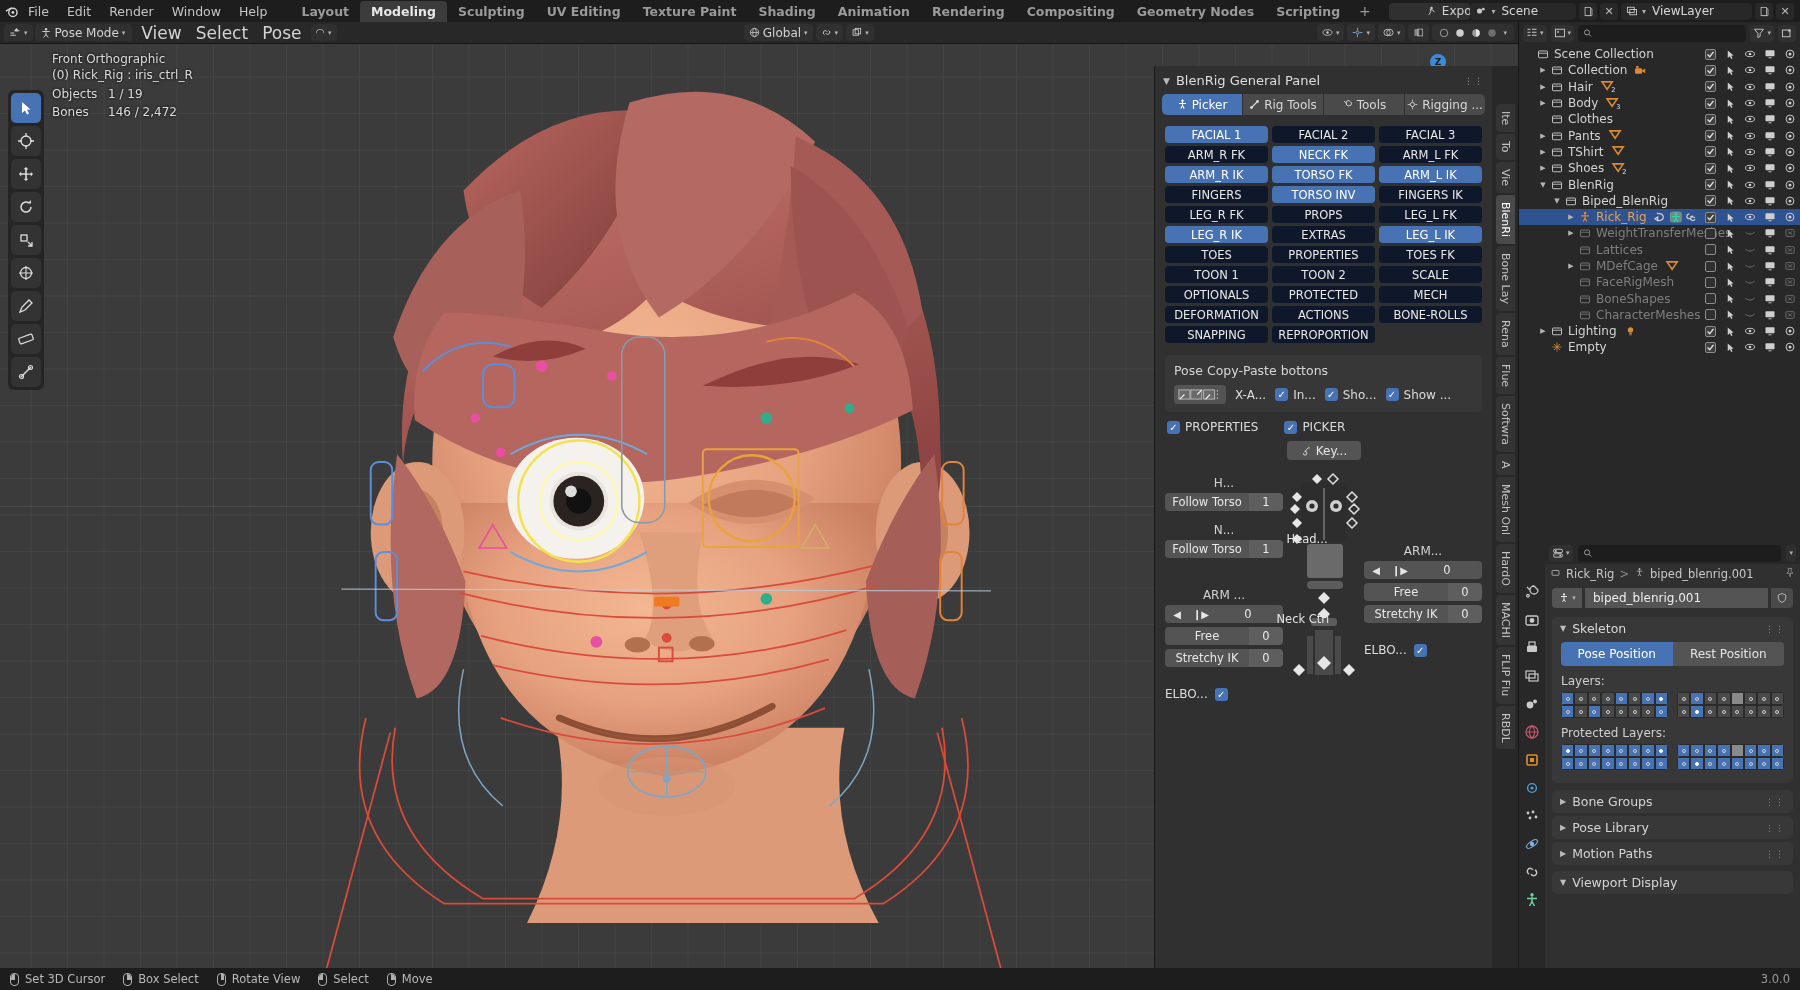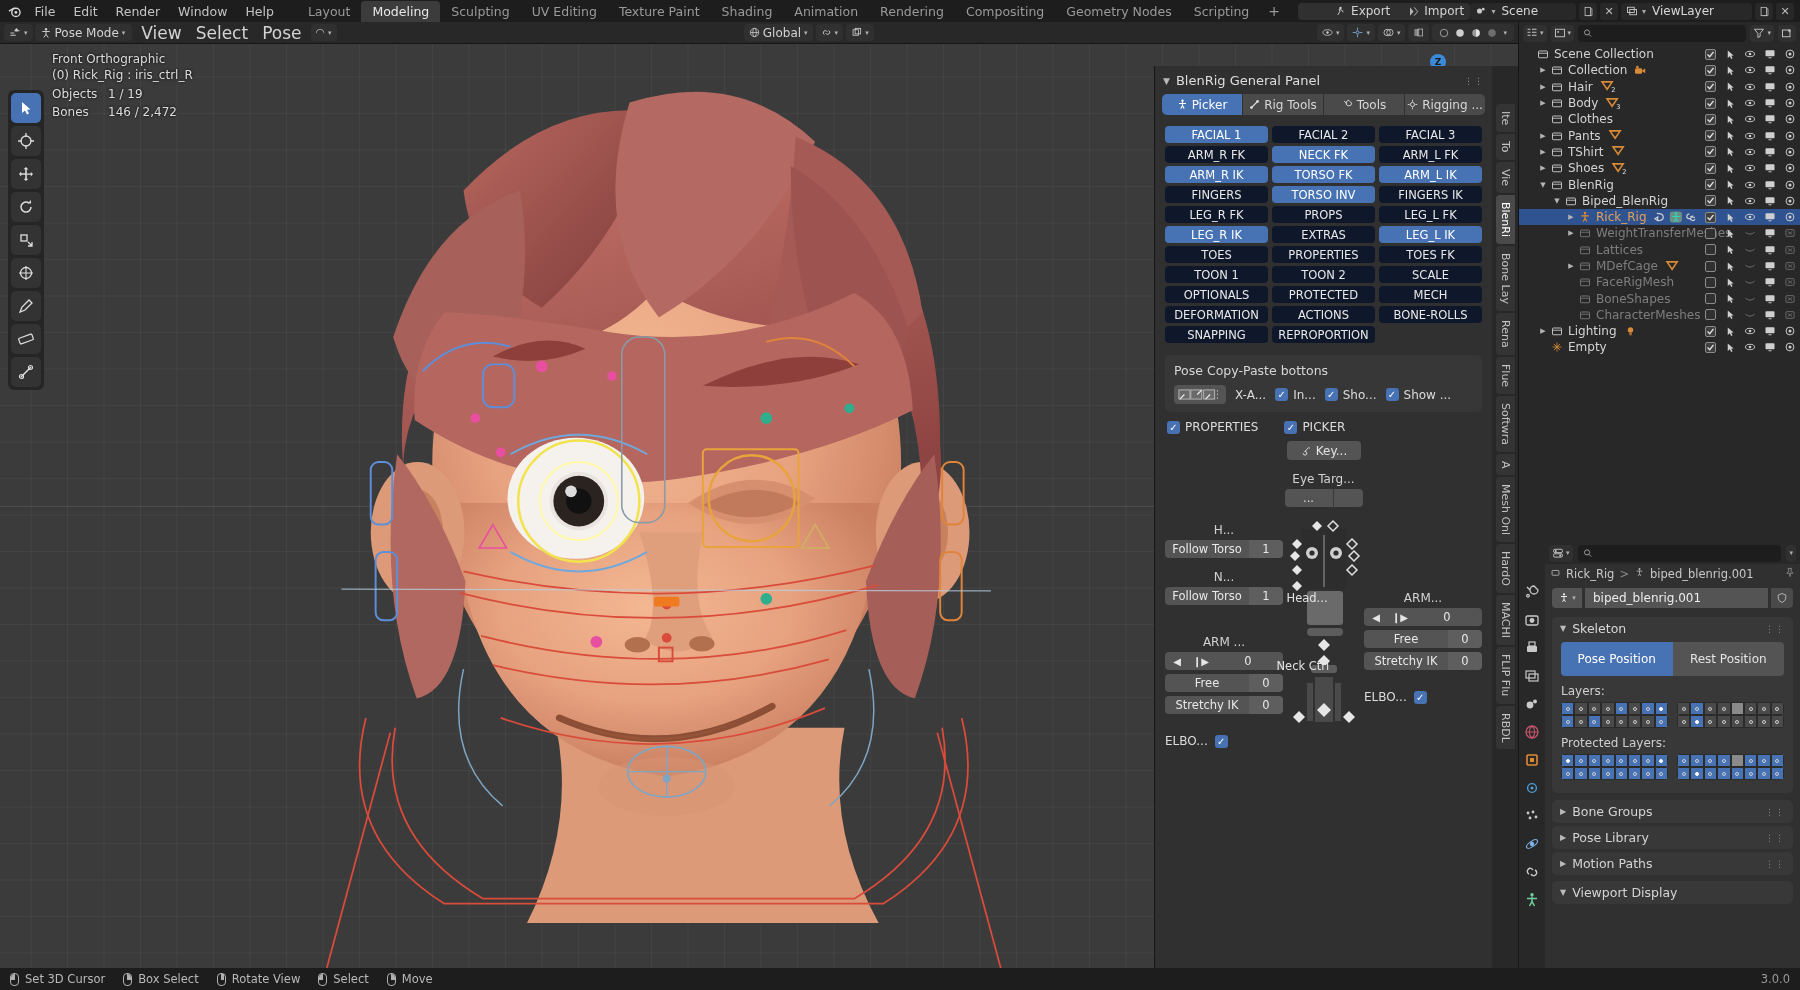--- a/index.html
+++ b/index.html
@@ -5,21 +5,21 @@
   * { box-sizing: border-box; margin:0; padding:0; }
   html,body { width:1800px; height:990px; overflow:hidden; background:#1d1d1d;
     font-family:"DejaVu Sans", sans-serif; color:#e6e6e6; font-size:12px; }
   .app { width:1800px; height:990px; display:flex; flex-direction:column; }
 
   
   .topbar { height:22px; background:#1d1d1d; display:flex; align-items:center;
             gap:0; flex:0 0 22px; padding-left:4px; }
   .blender-logo { width:22px; height:18px; display:flex; align-items:center; justify-content:center; }
   .menu-item { padding:2px 9px; color:#c4c4c4; font-size:12.5px; white-space:nowrap; }
-  .ws-tabs { display:flex; align-items:center; margin-left:14px; }
+  .ws-tabs { display:flex; align-items:center; margin-left:14px;font-weight:bold; }
   .ws-tab { padding:3px 11px; color:#9a9a9a; font-size:12.5px; border-radius:4px 4px 0 0; white-space:nowrap;}
   .ws-tab.active { background:#3c3c3c; color:#e8e8e8; }
   .ws-plus { padding:2px 8px; color:#9a9a9a; font-size:14px; }
   .imexp { display:flex; align-items:center; background:#303030; border-radius:4px;
            margin-left:10px; height:17px; overflow:hidden;padding-left:28px; }
   .imexp > div { display:flex; align-items:center; gap:5px; padding:0 9px; height:17px; color:#d2d2d2; font-size:12px;}
   .imexp .sep { width:1px; background:#4a4a4a; padding:0; }
   .topbar-right { margin-left:auto; display:flex; align-items:center; gap:3px; padding-right:6px; }
   .sel-field { display:flex; align-items:center; background:#282828; border-radius:4px; height:17px; }
   .sel-field .ic { padding:0 4px 0 5px; display:flex; align-items:center; }
@@ -168,21 +168,21 @@
   .id-field .pick { width:30px; height:20px; background:#545454; border-radius:4px 0 0 4px;
                     display:flex; align-items:center; justify-content:center; gap:2px; }
   .id-field .nmf { flex:1; height:20px; background:#545454; display:flex; align-items:center;
                    padding-left:8px; font-size:12px; color:#eee; }
   .id-field .shield { width:22px; height:20px; background:#4a4a4a; border-radius:0 4px 4px 0;
                       display:flex; align-items:center; justify-content:center; }
   .pnl { margin:4px 7px; background:#383838; border-radius:5px; }
   .pnl-head { display:flex; align-items:center; gap:6px; padding:4px 8px; font-size:12.5px; color:#d8d8d8;}
   .pnl-head .dots { margin-left:auto; color:#7c7c7c; font-size:9px; letter-spacing:1px;}
   .pnl-body { padding:2px 9px 9px 9px; }
-  .seg { display:flex; height:34px; border-radius:4px; overflow:hidden; margin-bottom:8px; }
+  .seg { display:flex; height:24px; border-radius:4px; overflow:hidden; margin-bottom:8px; }
   .seg > div { flex:1; display:flex; align-items:center; justify-content:center; font-size:12px;
                background:#545454; color:#e3e3e3; }
   .seg > div.on { background:#4772b3; color:#fff; }
   .lbl-sm { font-size:12px; color:#cfcfcf; margin:2px 0 4px 0; }
   .layer-grid { display:flex; gap:9px; margin-bottom:4px; }
   .lg-half { display:grid; grid-template-columns:repeat(8, 1fr); gap:0; border-radius:3px; overflow:hidden;}
   .lcell { height:13px; border:.5px solid #2b2b2b; background:#4a4a4a; display:flex;
            align-items:center; justify-content:center; }
   .lcell.on { background:#4772b3; }
   .ldot { width:4px; height:4px; border-radius:50%; border:1px solid #cfcfcf; }
@@ -759,29 +759,20 @@
 
           <div style="display:flex;justify-content:center;margin-top:7px">
             <div class="pk-btn" style="width:74px">
               <svg width="12" height="11" viewBox="0 0 16 16">
                   <path d="M4 12 a2.6 2.6 0 1 0 2.2 -2.5 L12 3.5 l1.6 1.4" stroke="#ddd" stroke-width="1.4" fill="none"></path>
                 </svg>
               <span>Key...</span>
             </div>
           </div>
 
-          <div style="text-align:center;margin-top:12px">
-            <div class="pk-sub">Eye Targ...</div>
-            <div style="display:flex;justify-content:center;margin-top:3px">
-              <div style="display:flex;width:78px;height:18px;border-radius:4px;overflow:hidden">
-                <div style="flex:1;background:#545454;display:flex;align-items:center;justify-content:center;font-size:11.5px;color:#ddd">...</div>
-                <div style="width:30px;background:#545454;border-left:1px solid #3a3a3a"></div>
-              </div>
-            </div>
-          </div>
 
           <div class="picker-area" style="margin-top:12px">
 
             <div style="width:118px">
               <div class="pk-sub">H...</div>
               <div class="val-row" style="margin-top:3px">
                 <span class="nm">Follow Torso</span>
                 <span class="vl">1</span>
               </div>
               <div class="pk-sub" style="margin-top:12px">N...</div>
@@ -862,21 +853,21 @@
                 <path d="M55 124 l6 6 -6 6 -6 -6z" fill="#e6e6e6"></path>
                 <path d="M55 140 l6 6 -6 6 -6 -6z" fill="#e6e6e6"></path>
                 <rect x="42" y="150" width="26" height="8" rx="3" fill="#5c5c5c"></rect>
                 <rect x="46" y="162" width="18" height="45" fill="#4a4a4a"></rect>
                 <rect x="38" y="168" width="6" height="38" fill="#4a4a4a"></rect>
                 <rect x="66" y="168" width="6" height="38" fill="#4a4a4a"></rect>
                 <path d="M55 188 l7 7 -7 7 -7 -7z" fill="#e6e6e6"></path>
                 <path d="M30 196 l6 6 -6 6 -6 -6z" fill="#e6e6e6"></path>
                 <path d="M80 196 l6 6 -6 6 -6 -6z" fill="#e6e6e6"></path>
               </svg>
-              <div style="position:absolute; left:18px; top:76px; font-size:11.5px; color:#e4e4e4">Head...</div>
+              <div style="position:absolute; left:18px; top:64px; font-size:11.5px; color:#e4e4e4">Head...</div>
               <div style="position:absolute; left:8px; top:144px; font-size:11.5px; color:#e4e4e4">Neck Ctrl</div>
             </div>
           </div>
         </div>
 
         <div class="np-vtabs" id="np-vtabs">
             <div class="vtab">Ite</div>
             <div class="vtab">To</div>
             <div class="vtab">Vie</div>
             <div class="vtab active">BlenRi</div>

